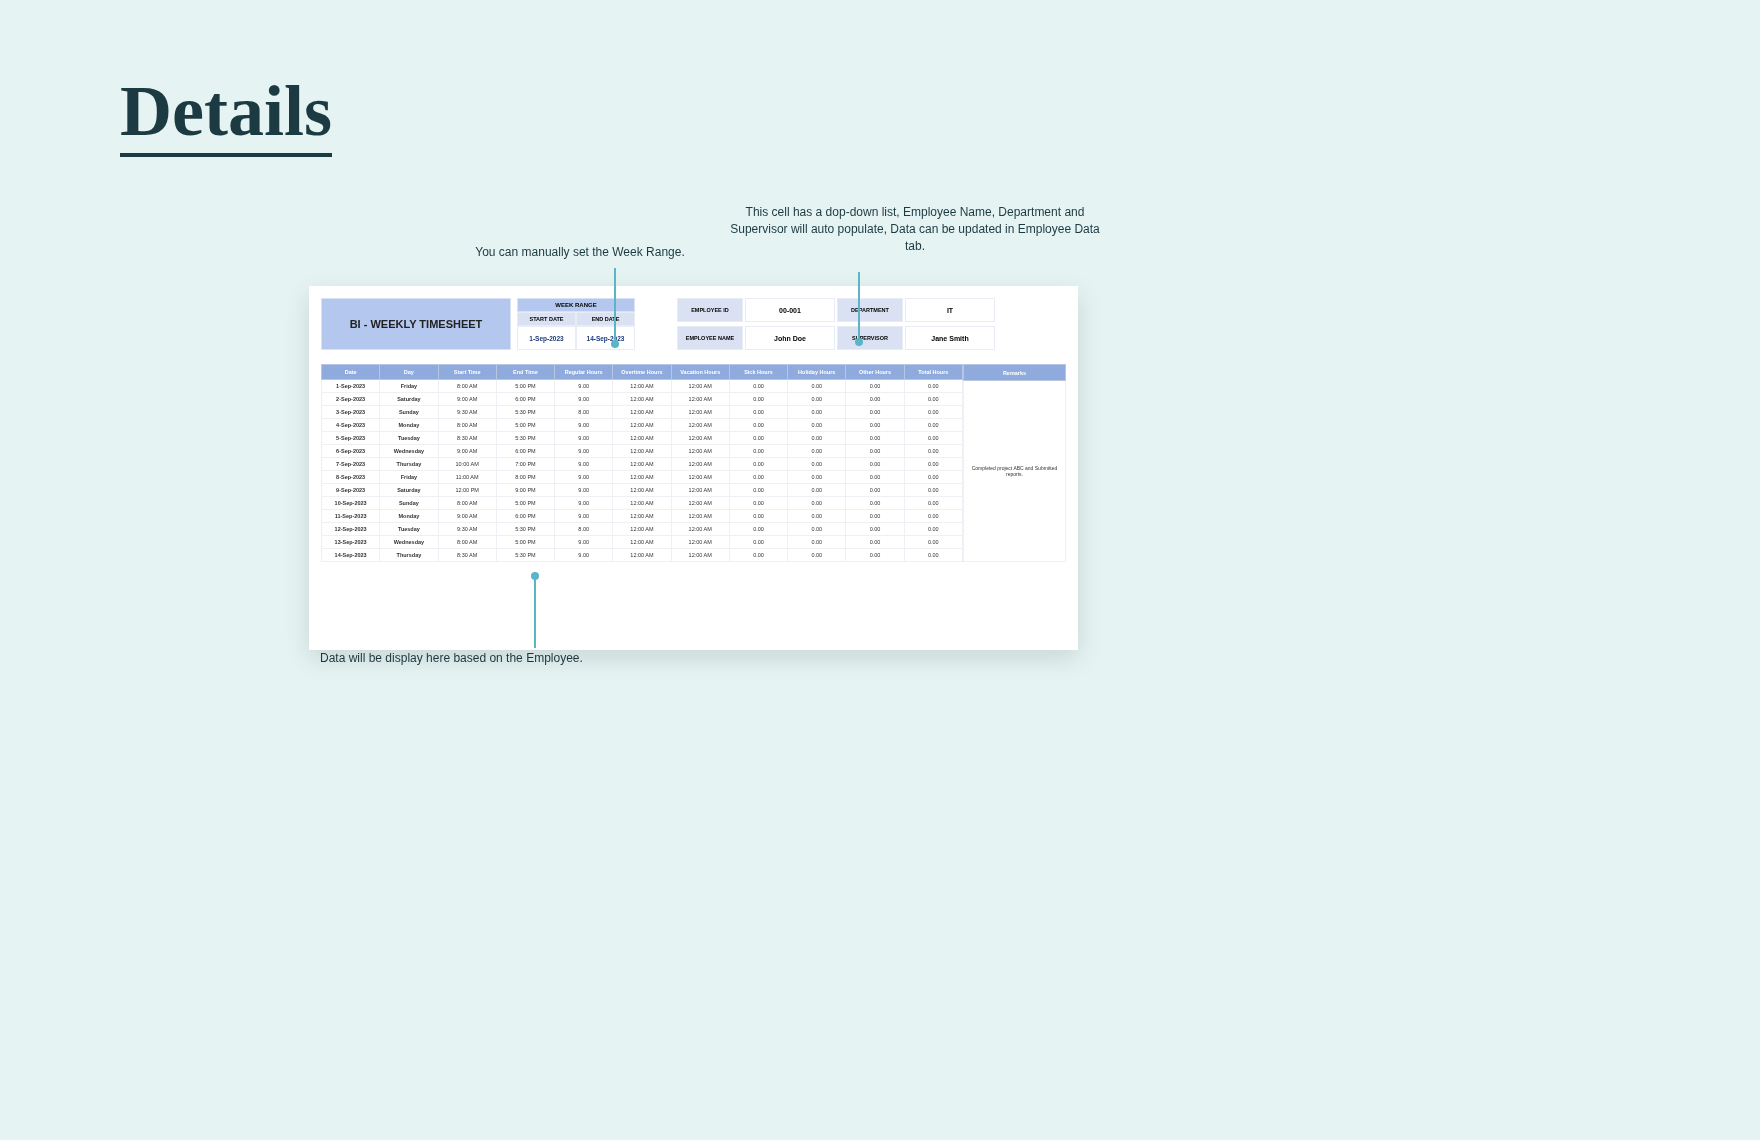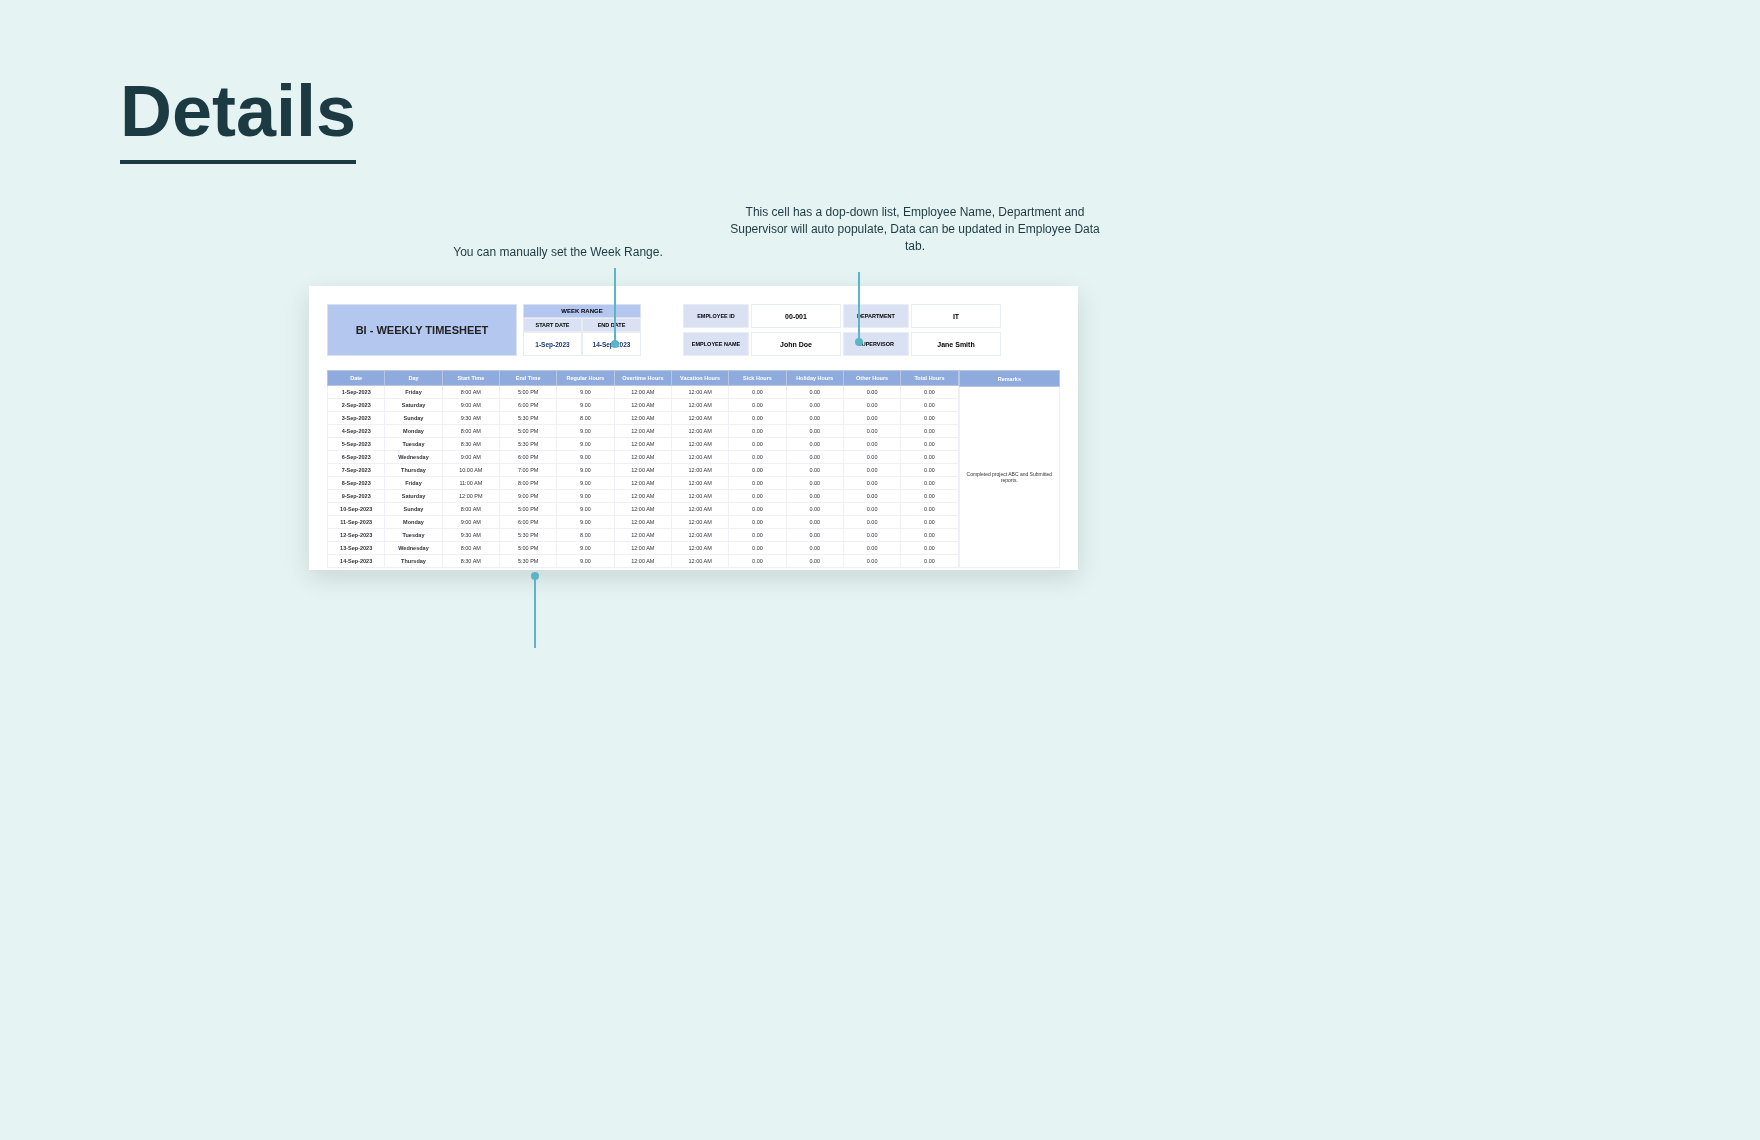--- a/index.html
+++ b/index.html
@@ -7,34 +7,33 @@
     background: #e5f3f3;
     font-family: Arial, sans-serif;
     width: 1760px;
     height: 1140px;
     position: relative;
   }
   .page-title {
     position: absolute;
     top: 70px;
     left: 120px;
-    font-family: Liberation Sans, sans-serif;
+    font-family: Liberation Serif, serif;
     font-size: 72px;
     color: #1c3a42;
     border-bottom: 4px solid #1c3a42;
-    padding-bottom: 8px;
   }
   .annotation {
     position: absolute;
     color: #1c3a42;
     font-size: 12px;
     line-height: 1.4;
     text-align: center;
   }
-  .ann-week { top: 244px; left: 388px; width: 340px; }
+  .ann-week { top: 244px; left: 410px; width: 340px; }
   .ann-emp  { top: 204px; left: 720px; width: 390px; }
   .ann-data { top: 650px; left: 320px; width: 430px; text-align: left; }
   .pointer-line {
     position: absolute;
     background: #5ab5c7;
     z-index: 5;
   }
   .p1 { left: 614px; top: 268px; width: 2px; height: 76px; }
   .p2 { left: 858px; top: 272px; width: 2px; height: 70px; }
   .p3 { left: 534px; top: 576px; width: 2px; height: 72px; }
@@ -47,24 +46,24 @@
   }
   .d1 { left: 611px; top: 340px; }
   .d2 { left: 855px; top: 338px; }
   .d3 { left: 531px; top: 572px; }
 
   .sheet {
     position: absolute;
     top: 286px;
     left: 309px;
     width: 769px;
-    height: 284px;
+    height: 364px;
     background: #fff;
     box-shadow: 0 8px 24px rgba(0,0,0,0.12);
-    padding: 18px;
+    padding: 12px;
   }
   .header-row {
     display: flex;
     gap: 6px;
     align-items: stretch;
   }
   .title-box {
     background: #b4c7ee;
     width: 190px;
     display: flex;
@@ -199,20 +198,21 @@
   }
 </style>
 </head>
 <body>
 
 <h1 class="page-title">Details</h1>
 
 <div class="annotation ann-week">You can manually set the Week Range.</div>
 <div class="annotation ann-emp">This cell has a dop-down list, Employee Name, Department and Supervisor will auto populate, Data can be updated in Employee Data tab.</div>
 <div class="annotation ann-data">
+  <div>Data will be display here based on the Employee.</div>
 </div>
 
 <div class="pointer-line p1"></div>
 <div class="dot d1"></div>
 <div class="pointer-line p2"></div>
 <div class="dot d2"></div>
 <div class="pointer-line p3"></div>
 <div class="dot d3"></div>
 
 <div class="sheet">

